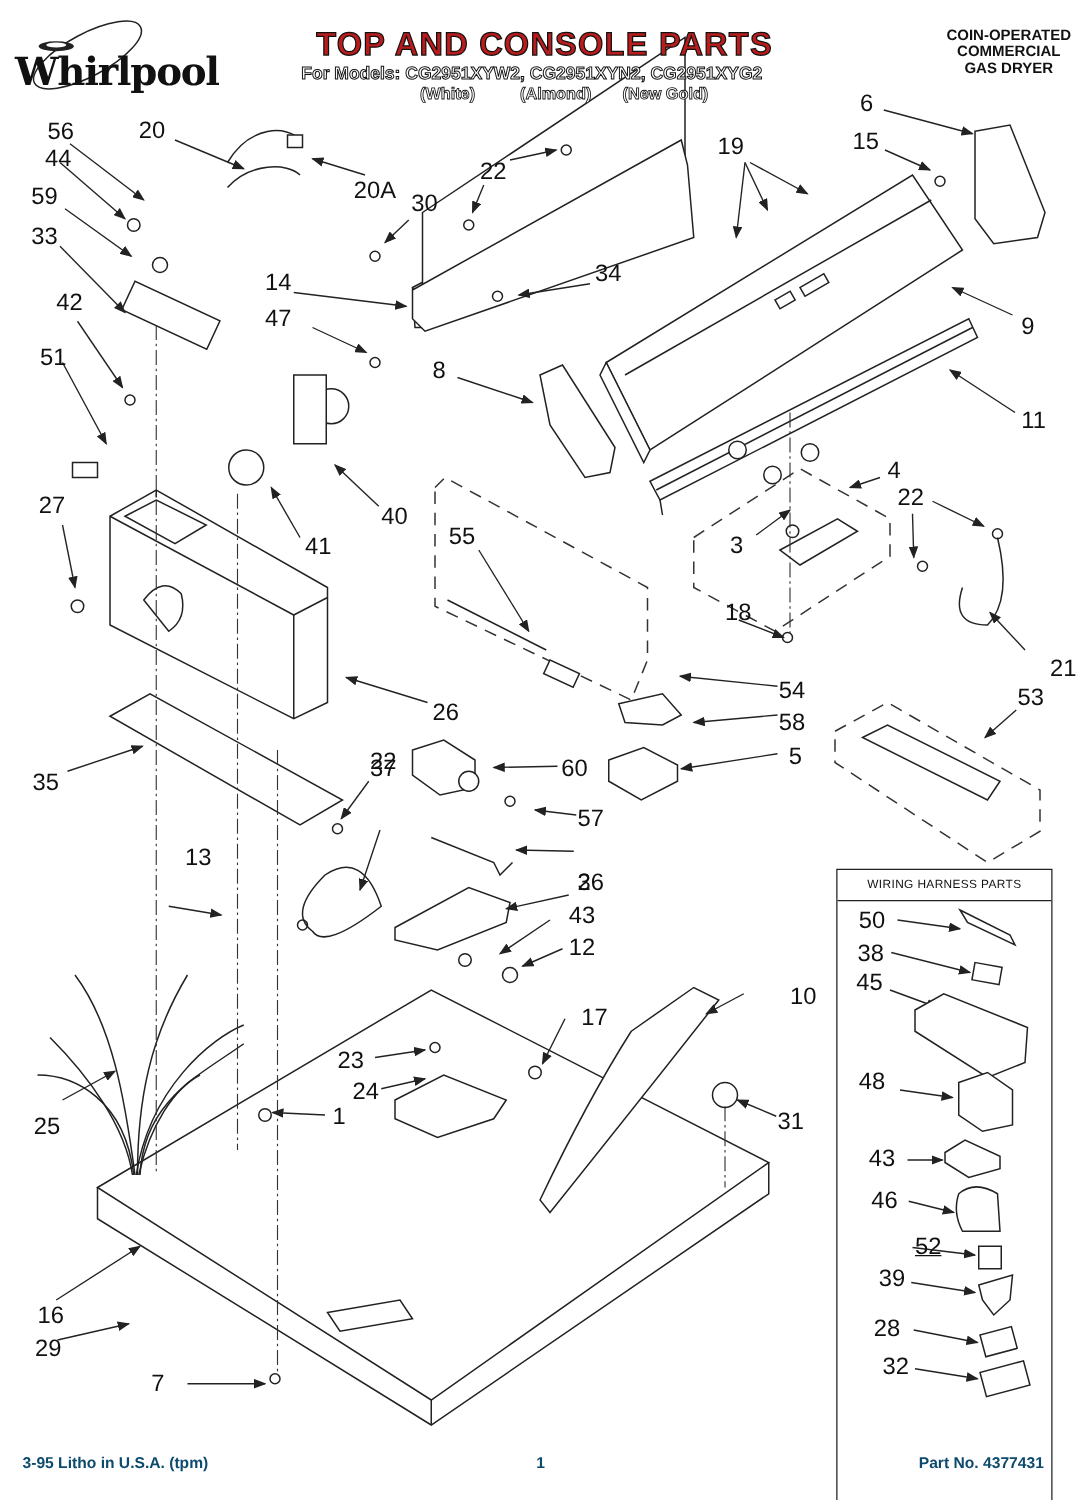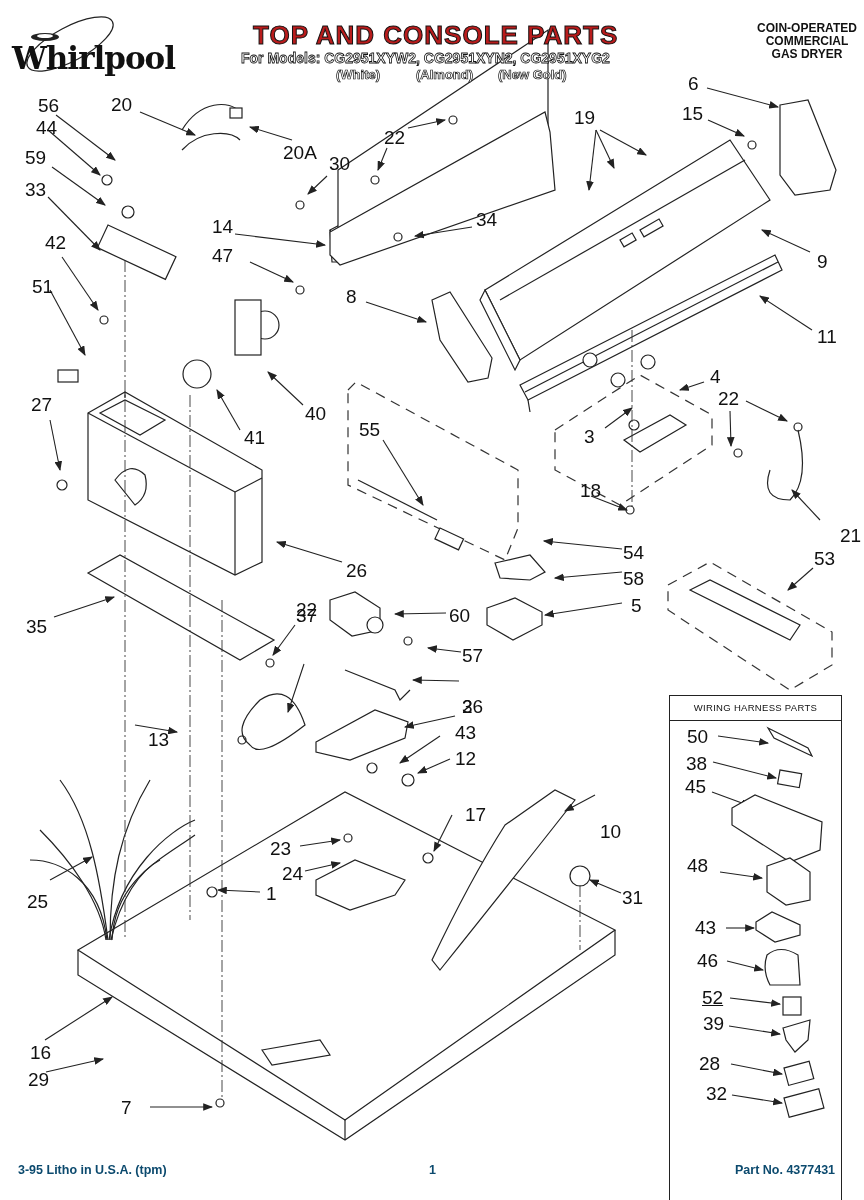--- a/index.html
+++ b/index.html
@@ -290,43 +290,43 @@
 <div class="abs callout" style="left:623px; top:569px;">58</div>
 <div class="abs callout" style="left:814px; top:549px;">53</div>
 <div class="abs callout" style="left:631px; top:596px;">5</div>
 <div class="abs callout" style="left:26px; top:617px;">35</div>
 <div class="abs callout" style="left:449px; top:606px;">60</div>
 <div class="abs callout" style="left:296px; top:600px;">22</div>
 <div class="abs callout" style="left:296px; top:606px;">37</div>
 <div class="abs callout" style="left:462px; top:646px;">57</div>
 <div class="abs callout" style="left:462px; top:673px;margin-top:24px;">36</div>
 <div class="abs callout" style="left:462px; top:697px;">2</div>
-<div class="abs callout" style="left:148px; top:730px;">13</div>
+<div class="abs callout" style="left:148px; top:677px;">13</div>
 <div class="abs callout" style="left:455px; top:723px;">43</div>
 <div class="abs callout" style="left:455px; top:749px;">12</div>
-<div class="abs callout" style="left:600px; top:788px;margin-top:34px;">10</div>
+<div class="abs callout" style="left:632px; top:788px;">10</div>
 <div class="abs callout" style="left:465px; top:805px;">17</div>
 <div class="abs callout" style="left:270px; top:839px;">23</div>
 <div class="abs callout" style="left:282px; top:864px;">24</div>
 <div class="abs callout" style="left:27px; top:892px;">25</div>
 <div class="abs callout" style="left:266px; top:884px;">1</div>
 <div class="abs callout" style="left:622px; top:888px;">31</div>
 <div class="abs callout" style="left:30px; top:1043px;">16</div>
 <div class="abs callout" style="left:28px; top:1070px;">29</div>
 <div class="abs callout" style="left:121px; top:1098px;">7</div>
 
 <div class="panel">
   <div class="panel-head">WIRING HARNESS PARTS</div>
 </div>
 <div class="abs callout" style="left:687px; top:727px;">50</div>
 <div class="abs callout" style="left:686px; top:754px;">38</div>
 <div class="abs callout" style="left:685px; top:777px;">45</div>
 <div class="abs callout" style="left:687px; top:856px;">48</div>
 <div class="abs callout" style="left:695px; top:918px;">43</div>
 <div class="abs callout" style="left:697px; top:951px;">46</div>
-<div class="abs callout" style="left:702px; top:988px;text-decoration:underline;">52</div>
+<div class="abs callout" style="left:732px; top:988px;text-decoration:underline;">52</div>
 <div class="abs callout" style="left:703px; top:1014px;">39</div>
 <div class="abs callout" style="left:699px; top:1054px;">28</div>
 <div class="abs callout" style="left:706px; top:1084px;">32</div>
 
 <div class="abs footer" style="left:18px; top:1163px;">3-95 Litho in U.S.A. (tpm)</div>
 <div class="abs footer" style="left:429px; top:1163px;">1</div>
 <div class="abs footer" style="left:735px; top:1163px;">Part No. 4377431</div>
 
 </body></html>

